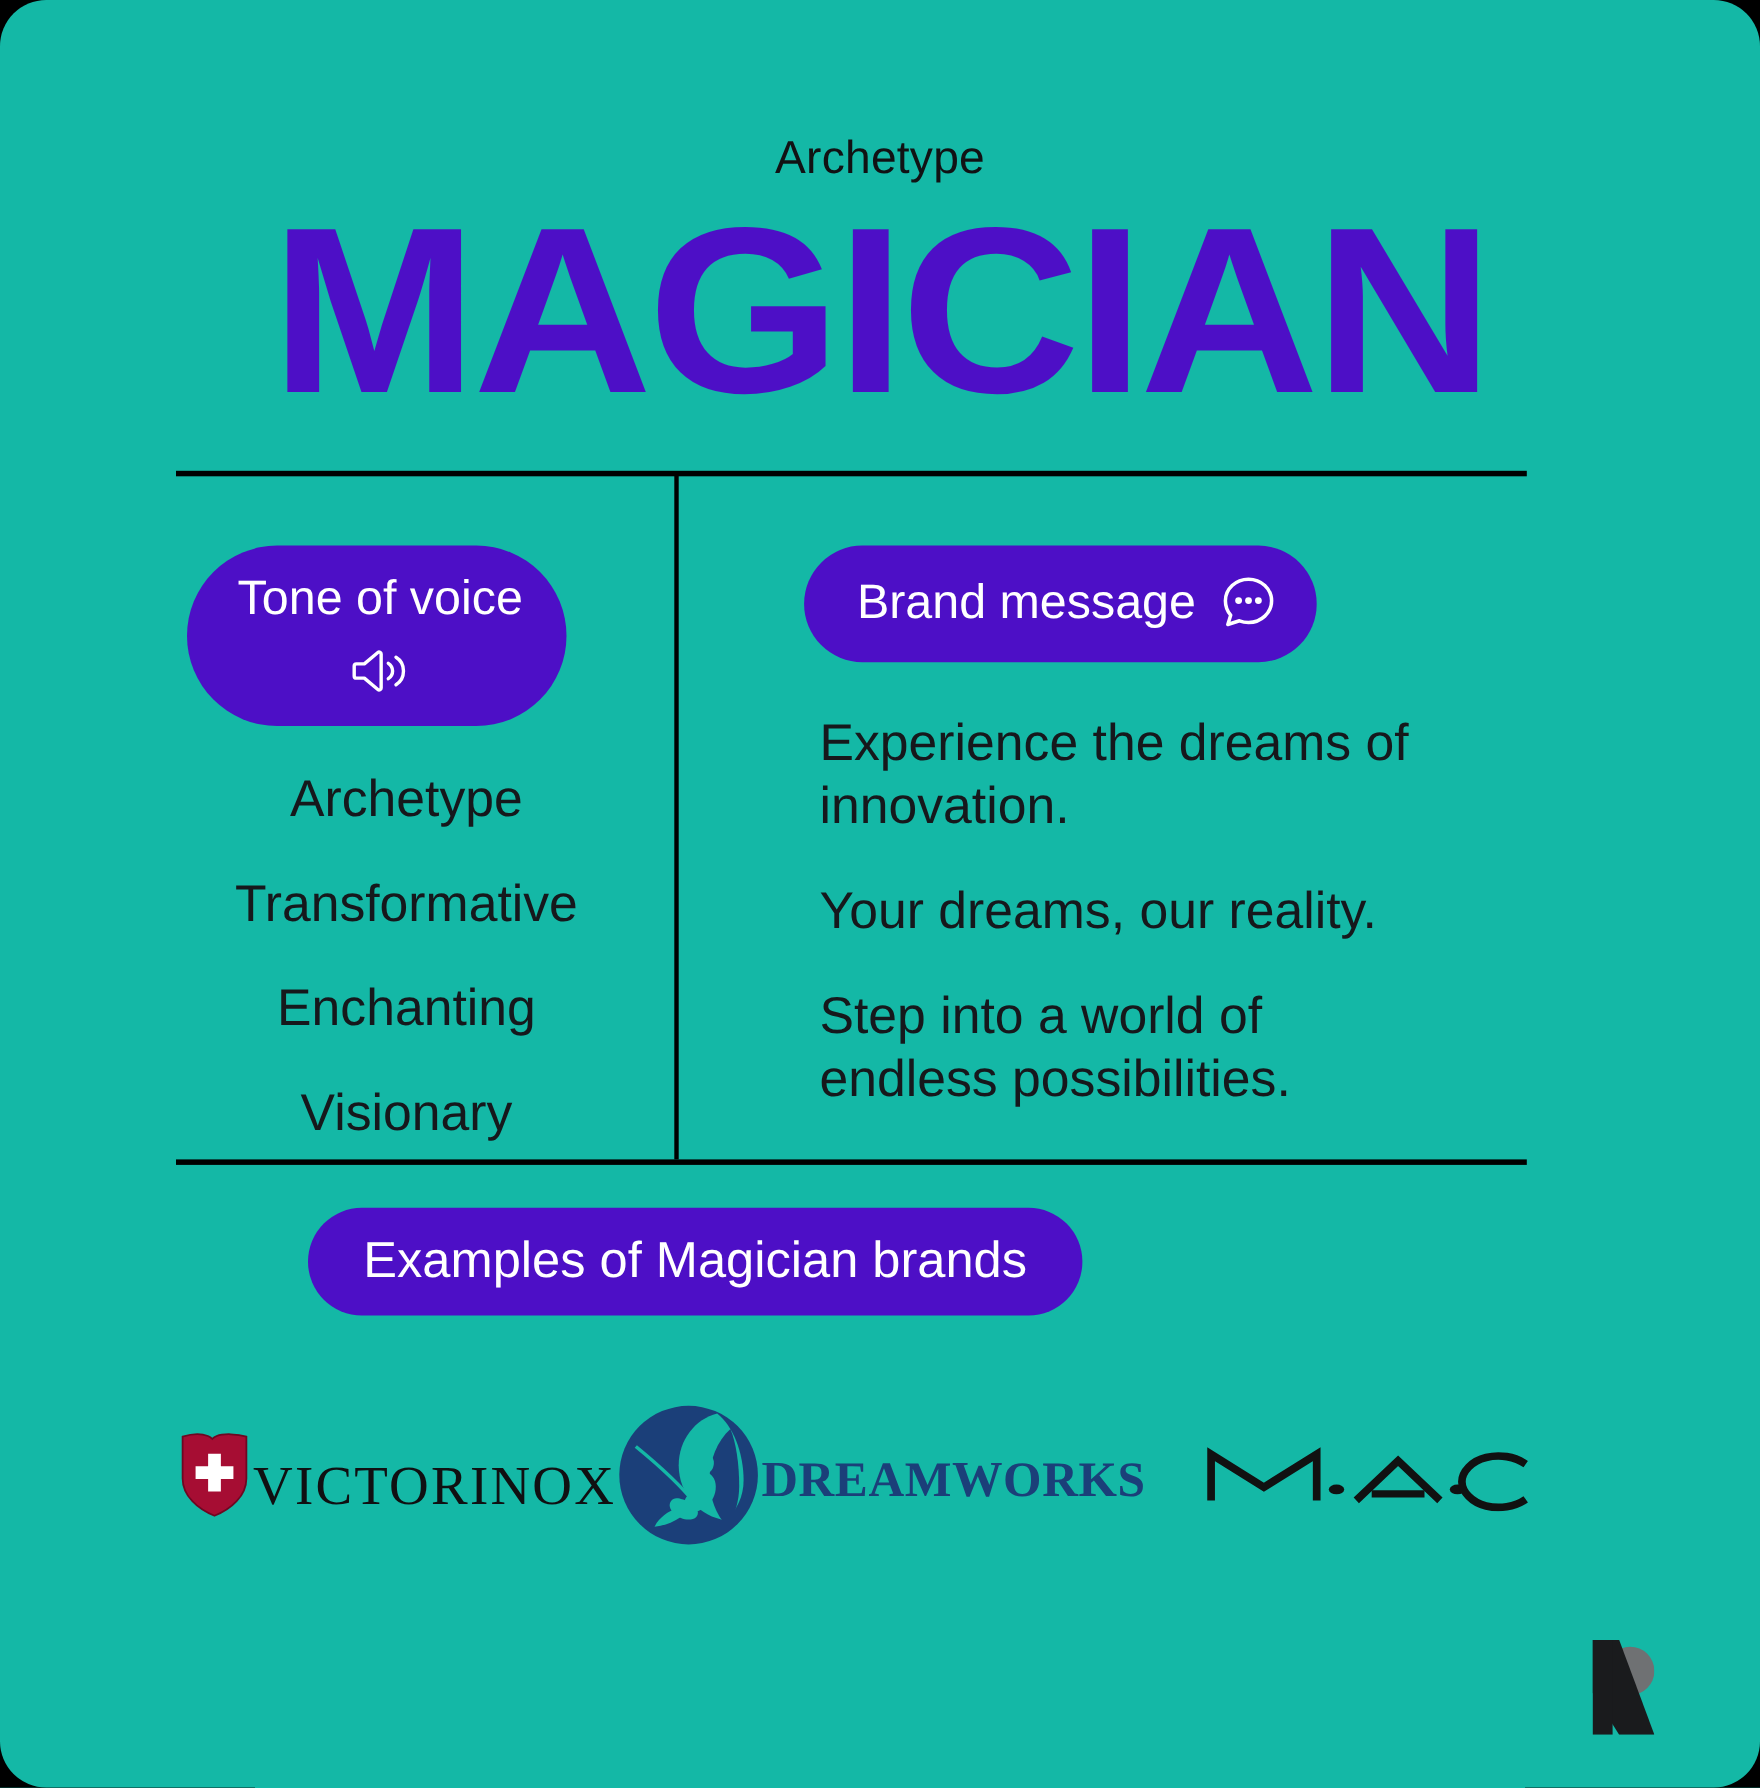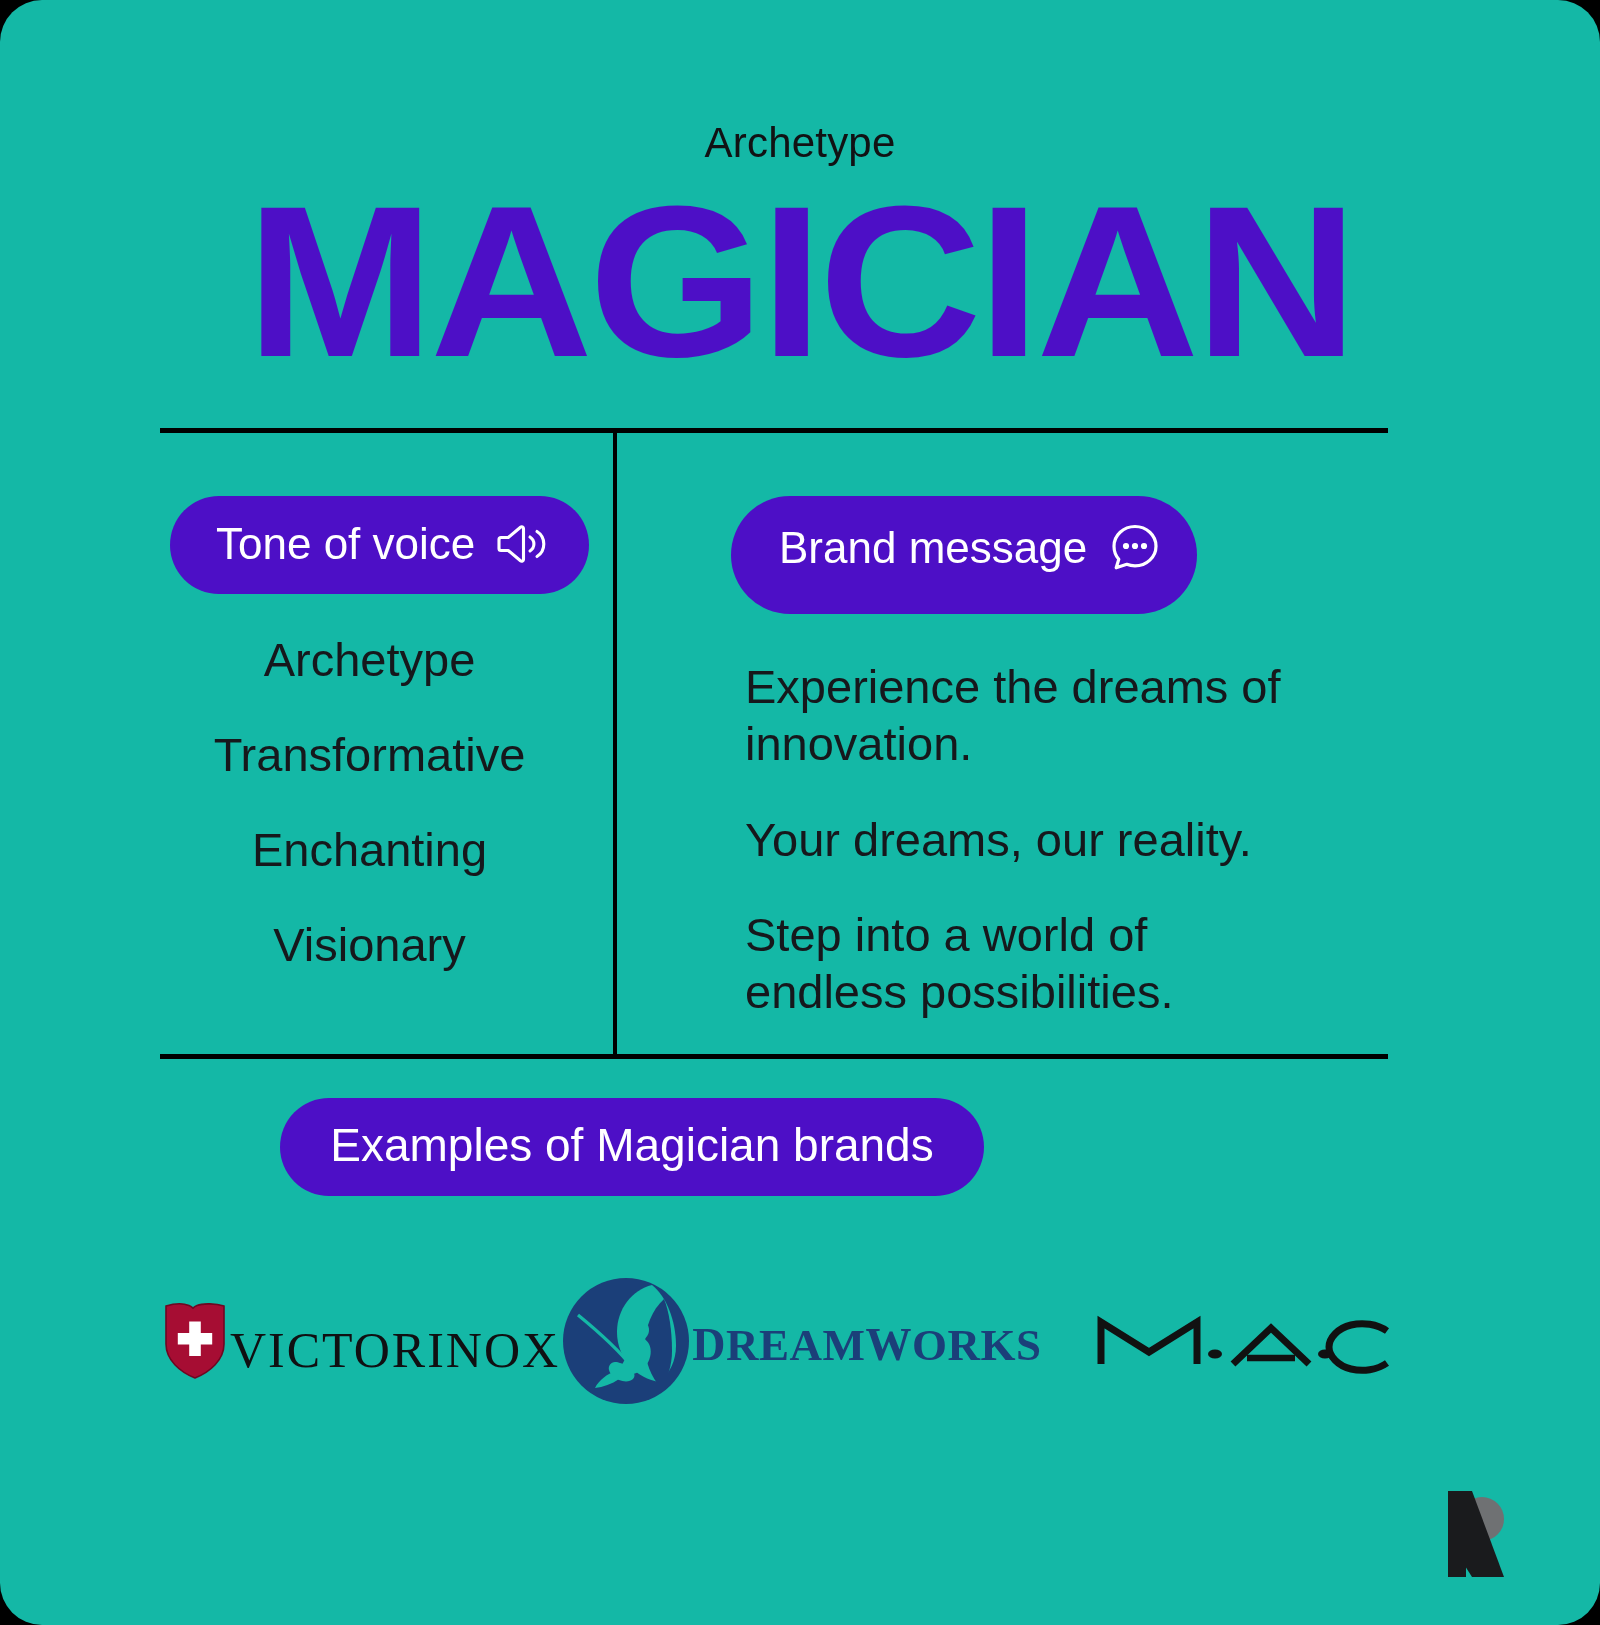--- a/index.html
+++ b/index.html
@@ -98,25 +98,26 @@
     border-radius: 100px;
     font-size: 44px;
     font-weight: 400;
     line-height: 1;
     white-space: nowrap;
   }
   .pill-tone {
     margin-top: 68px;
     margin-left: 10px;
     padding: 26px 40px 28px 46px;
+    flex-direction: column;
   }
   .pill-brand {
     margin-top: 68px;
     margin-left: -14px;
-    padding: 26px 36px 40px 48px;
+    padding: 26px 36px 28px 48px;
   }
   .pill .icon { display: inline-flex; align-items: center; }
 
   
   .tone-list {
     margin-top: 42px;
     text-align: center;
     padding-right: 16px;
   }
   .tone-item {

